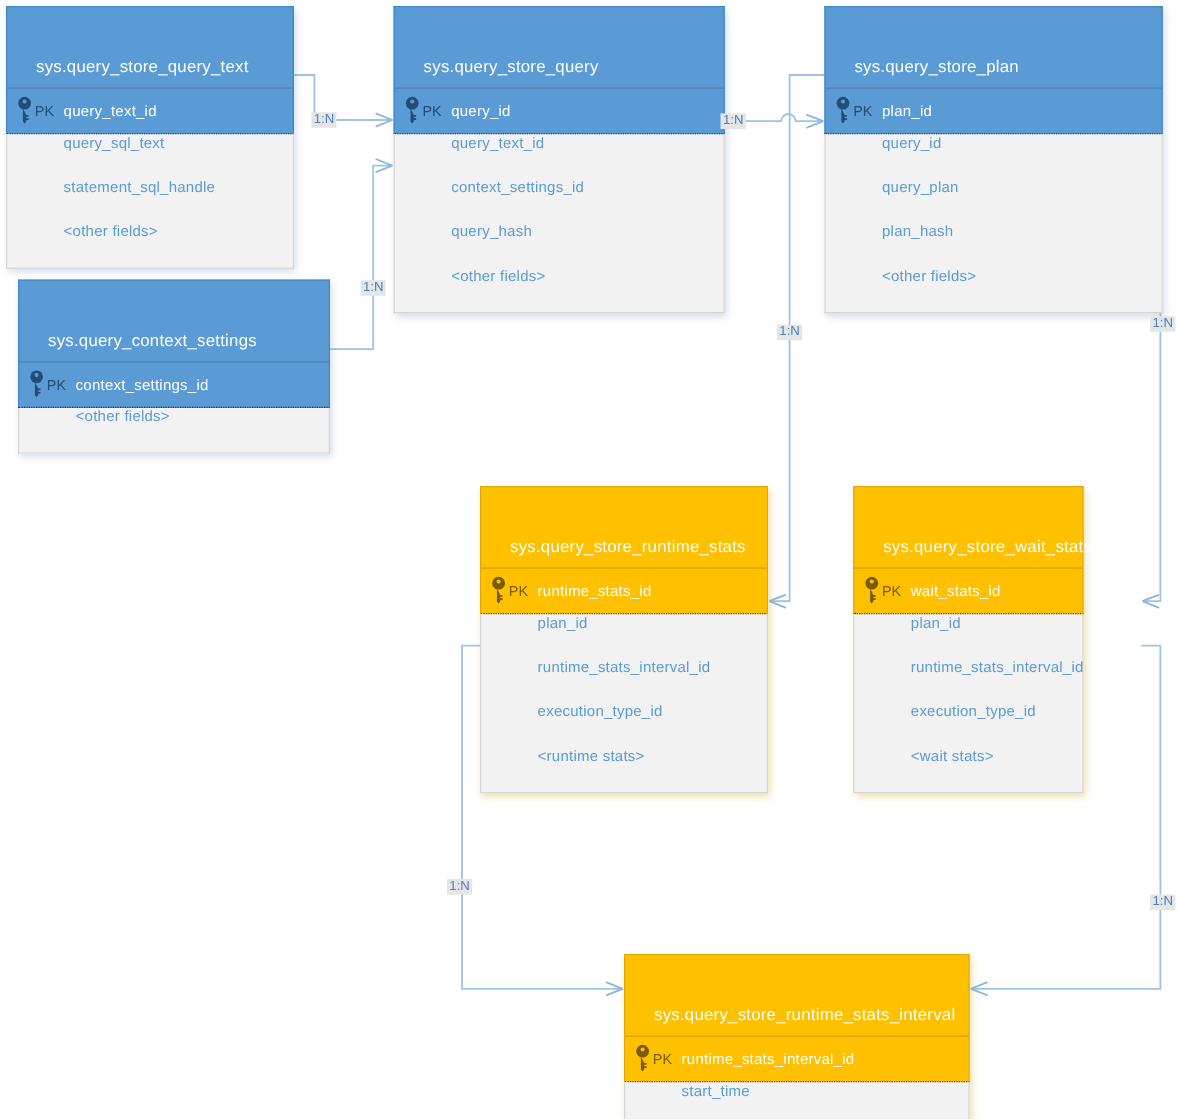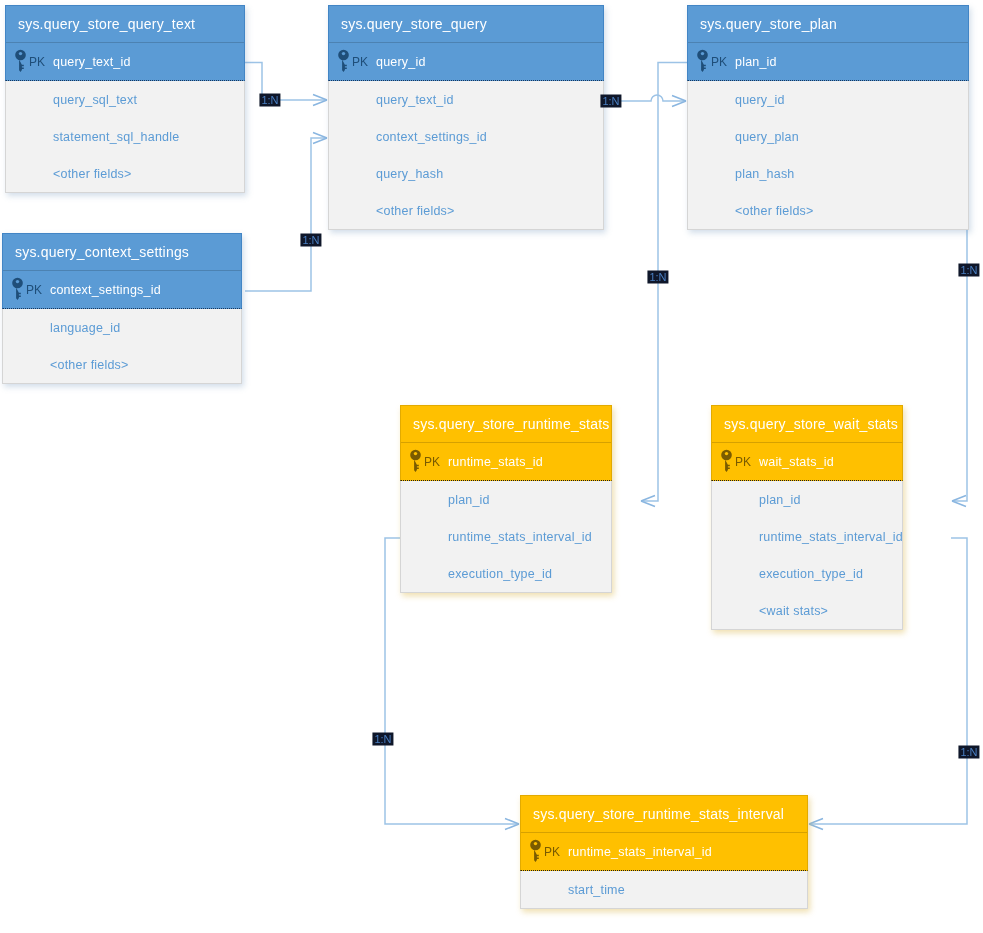--- a/index.html
+++ b/index.html
@@ -3,61 +3,61 @@
 <meta charset="utf-8">
 <style>
   html,body{margin:0;padding:0;background:#ffffff;}
   #canvas{position:relative;width:983px;height:933px;background:#ffffff;overflow:hidden;
           font-family:"Liberation Sans",sans-serif;}
   
   #wires{position:absolute;left:0;top:0;z-index:1;}
   .wire{stroke:#9DC3E6;stroke-width:1.5;fill:none;}
   .arrow{stroke:#8ab6e0;stroke-width:1.5;fill:none;}
   
-  .clbl{position:absolute;transform:translate(-50%,-50%);background:#0f172a;color:#4a7fc1;
+  .clbl{position:absolute;transform:translate(-50%,-50%);background:#e5e5e5;color:#4a7fc1;
         font-size:11px;line-height:13px;padding:0 2px;z-index:3;white-space:nowrap;}
   #l0{left:270px;top:100px}
   #l1{left:311px;top:240px}
   #l2{left:611px;top:101px}
   #l3{left:658px;top:277px}
   #l4{left:969px;top:270px}
   #l5{left:383px;top:739px}
   #l6{left:969px;top:752px}
   
   .tbl{position:absolute;z-index:2;box-sizing:border-box;}
   .tbl *, .tbl *:before{box-sizing:border-box;}
   .head{border:1px solid transparent;border-bottom:1px dotted #1d1d1d;}
-  .title{height:37px;display:flex;align-items:center;padding-left:12px;
+  .title{height:37px;display:flex;align-items:center;padding-left:24px;
          color:#ffffff;font-size:14px;letter-spacing:.2px;white-space:nowrap;
-         border-bottom:1px solid rgba(0,0,0,0.16);}
+         border-bottom:1px solid rgba(0,0,0,0.16);margin-top:31px;}
   .pkrow{height:37px;position:relative;}
   .key{position:absolute;left:8px;top:6px;width:13px;height:24px;}
   .pk{position:absolute;left:23px;top:50%;transform:translateY(-50%);font-size:12px;}
   .pkfield{position:absolute;left:47px;top:50%;transform:translateY(-50%);
            color:#ffffff;font-size:12.5px;letter-spacing:.2px;white-space:nowrap;}
   .body{background:#F2F2F2;border:1px solid #D5D5D5;border-top:none;}
-  .frow{height:37px;display:flex;align-items:center;padding-left:47px;}
+  .frow{height:37px;display:flex;align-items:flex-start;padding-left:47px;}
   .frow span{color:#5B9BD5;font-size:12.5px;letter-spacing:.2px;white-space:nowrap;}
   
   .blue .head{background:#5B9BD5;border-color:#4285C5;border-bottom-color:#16365c;}
   .blue .pk{color:#1F4E79;}
   .blue .key-body{fill:#1F4E79;}
   .blue .key-hole{fill:#5B9BD5;}
   .blue{box-shadow:2px 3px 6px rgba(110,145,185,0.30);}
   .amber .head{background:#FFC000;border-color:#E2AA00;border-bottom-color:#1d1d1d;}
   .amber .pk{color:#7A5B00;}
   .amber .key-body{fill:#7A5B00;}
   .amber .key-hole{fill:#FFC000;}
   .amber{box-shadow:2px 3px 6px rgba(215,175,55,0.40);}
   
   #t0{left:5px;top:5px;width:240px}
   #t1{left:328px;top:5px;width:276px}
   #t2{left:687px;top:5px;width:282px}
-  #t3{left:2px;top:233px;width:240px}
-  #t4{left:400px;top:405px;width:212px}
+  #t3{left:15px;top:233px;width:260px}
+  #t4{left:400px;top:405px;width:240px}
   #t5{left:711px;top:405px;width:192px}
   #t6{left:520px;top:795px;width:288px}
 </style>
 </head>
 <body>
 
 <div id="canvas">
 
   <svg id="wires" width="983" height="933">
     <path class="wire" d="M245 62.5 L262 62.5 L262 100 L326 100"></path>
@@ -182,23 +182,20 @@
           <circle class="key-body" cx="6.5" cy="6" r="5.3"></circle>
           <circle class="key-hole" cx="6.5" cy="4.6" r="1.7"></circle>
           <path class="key-body" d="M5.1 10.5 L5.1 21.2 L6.5 23 L7.9 21 L7.9 20 L9.8 20 L9.8 18.6 L7.9 18.6 L7.9 17.2 L9.8 17.2 L9.8 15.8 L7.9 15.8 Z"></path>
         </svg>
         <span class="pk">PK</span>
         <span class="pkfield">context_settings_id</span>
       </div>
     </div>
     <div class="body">
       <div class="frow">
-          <span>language_id</span>
-        </div>
-      <div class="frow">
           <span>&lt;other fields&gt;</span>
         </div>
     </div>
   </div>
 
   <div class="tbl amber" id="t4">
     <div class="head">
       <div class="title">sys.query_store_runtime_stats</div>
       <div class="pkrow">
         <svg class="key" viewBox="0 0 13 24">
@@ -213,20 +210,23 @@
     <div class="body">
       <div class="frow">
           <span>plan_id</span>
         </div>
       <div class="frow">
           <span>runtime_stats_interval_id</span>
         </div>
       <div class="frow">
           <span>execution_type_id</span>
         </div>
+      <div class="frow">
+          <span>&lt;runtime stats&gt;</span>
+        </div>
     </div>
   </div>
 
   <div class="tbl amber" id="t5">
     <div class="head">
       <div class="title">sys.query_store_wait_stats</div>
       <div class="pkrow">
         <svg class="key" viewBox="0 0 13 24">
           <circle class="key-body" cx="6.5" cy="6" r="5.3"></circle>
           <circle class="key-hole" cx="6.5" cy="4.6" r="1.7"></circle>

